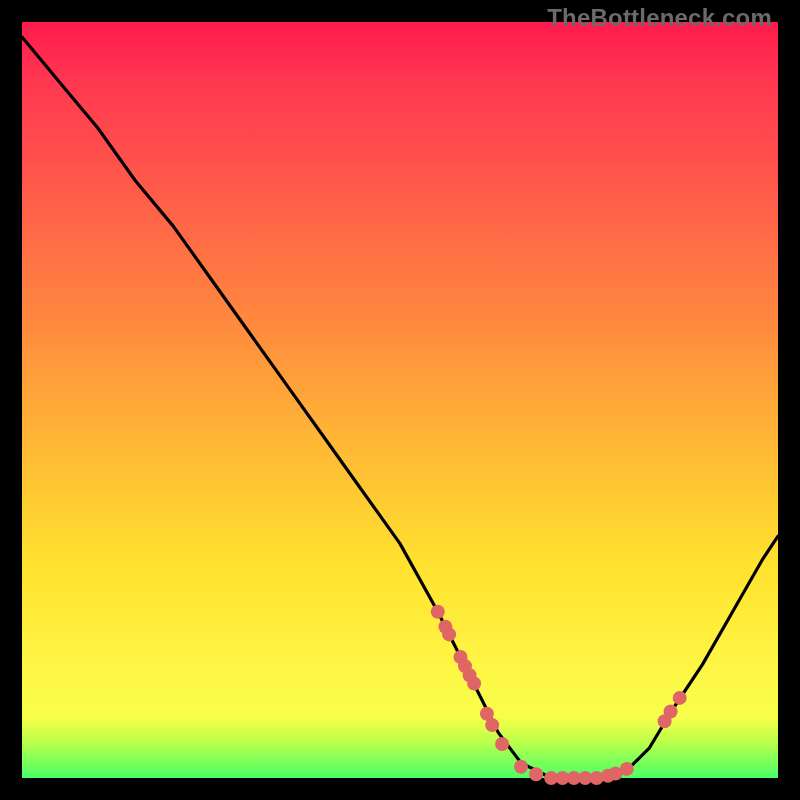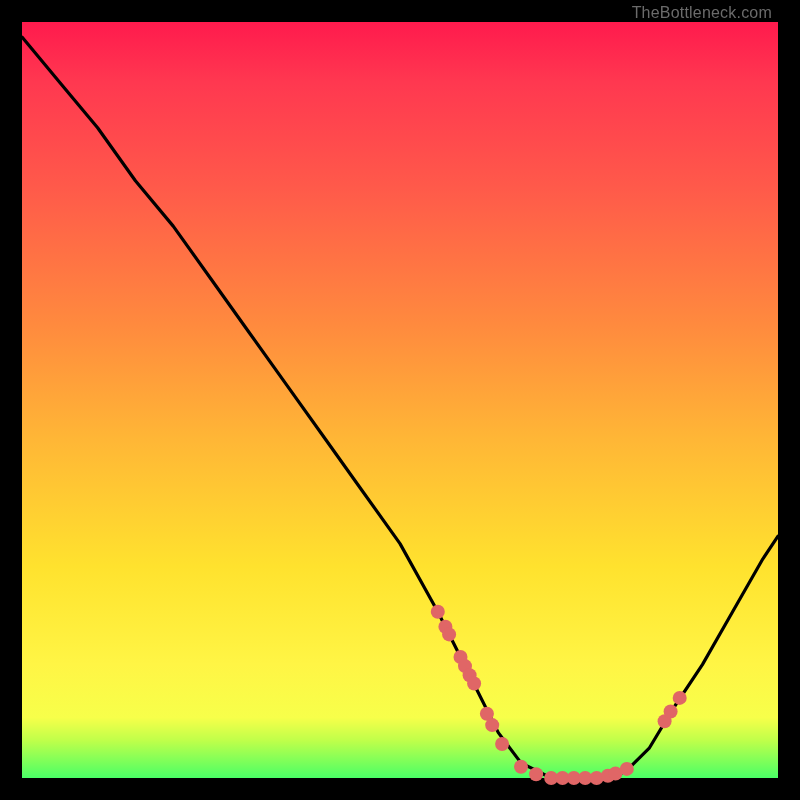--- a/index.html
+++ b/index.html
@@ -38,22 +38,22 @@
       #f7ff4a 92%,
       #c0ff4a 95%,
       #4aff66 100%
     );
   }
   .watermark {
     position: absolute;
     top: 4px;
     right: 28px;
     color: #6b6b6b;
-    font-size: 16px;
-    font-weight: 400;
+    font-size: 24px;
+    font-weight: 700;
     letter-spacing: 0.2px;
     user-select: none;
   }
   svg.curve {
     position: absolute;
     left: 0;
     top: 0;
     width: 756px;
     height: 756px;
     overflow: visible;

